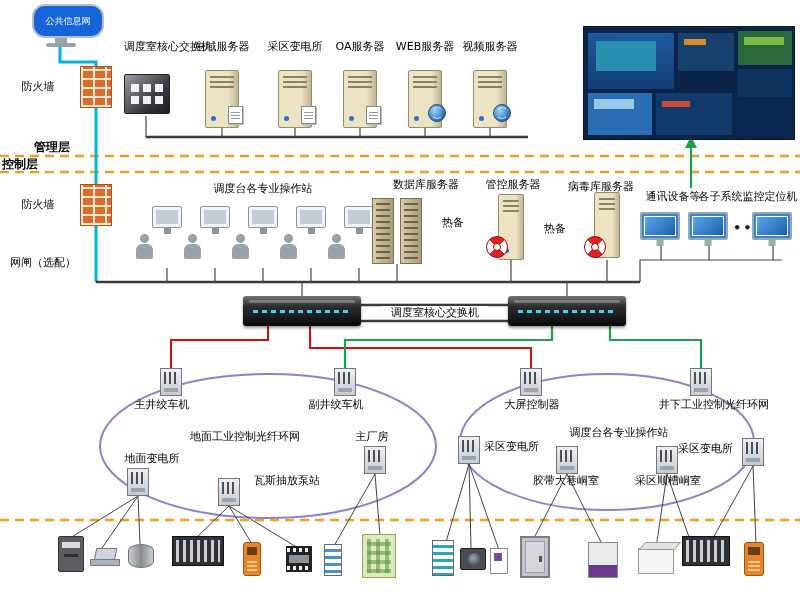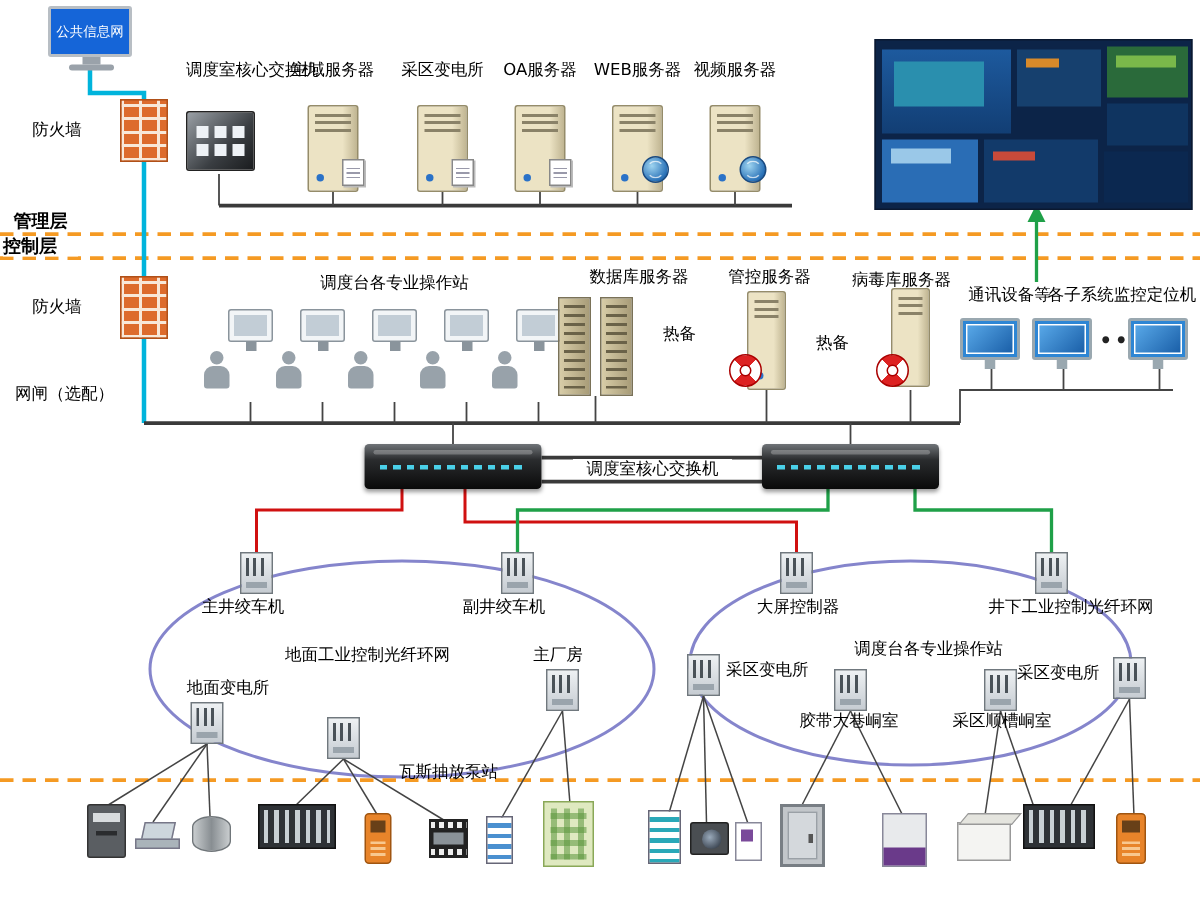--- a/index.html
+++ b/index.html
@@ -13,21 +13,21 @@
 .thin{fill:none;stroke:#444;stroke-width:1.2}
 .red{fill:none;stroke:#d01010;stroke-width:2}
 .green{fill:none;stroke:#1fa048;stroke-width:2.2}
 .greenfill{fill:#1fa048}
 .fan{stroke:#444;stroke-width:1}
 .lbl{position:absolute;font-size:11px;line-height:13px;color:#000;white-space:nowrap;text-align:center}
 .lbl.b{font-weight:bold;font-size:12px}
 .lbl.bg{background:#fff;padding:0 2px}
 
 .crt{position:absolute;width:58px}
-.crt-screen{width:56px;height:34px;background:#1565d8;border:2px solid #b8bec4;border-radius:2px;color:#fff;font-size:9px;display:flex;align-items:center;justify-content:center}
+.crt-screen{width:72px;height:34px;background:#1565d8;border:2px solid #b8bec4;border-radius:13px;color:#fff;font-size:9px;display:flex;align-items:center;justify-content:center}
 .crt-stand{width:12px;height:5px;background:#9aa2aa;margin:0 auto}
 .crt-base{width:30px;height:4px;background:#9aa2aa;margin:0 auto;border-radius:2px}
 
 .firewall{position:absolute;width:32px;height:42px;border:1px solid #b05018;background:
  repeating-linear-gradient(0deg,#f8e8d8 0 2px,transparent 2px 9px),
  repeating-linear-gradient(90deg,#f8e8d8 0 2px,transparent 2px 12px),#dd6b2c}
 
 .swbox{position:absolute;width:46px;height:40px;background:linear-gradient(135deg,#9aa0a6,#3a3e42 60%,#1a1c1e);border:1px solid #222;border-radius:2px;display:grid;grid-template-columns:repeat(3,8px);grid-template-rows:repeat(2,8px);gap:4px;justify-content:center;align-content:center}
 .swbox i{background:#eef2f6;display:block}
 
@@ -204,21 +204,21 @@
 <div class="doc" style="left:228px;top:106px"></div>
 <div class="server" style="left:278px;top:70px"></div>
 <div class="doc" style="left:301px;top:106px"></div>
 <div class="server" style="left:343px;top:70px"></div>
 <div class="doc" style="left:366px;top:106px"></div>
 <div class="server" style="left:408px;top:70px"></div>
 <div class="globe" style="left:428px;top:104px"></div>
 <div class="server" style="left:473px;top:70px"></div>
 <div class="globe" style="left:493px;top:104px"></div>
 
-<div class="lbl b" style="left:2px;top:141px;width:50px;text-align:center">管理层</div>
+<div class="lbl b" style="left:20px;top:141px;width:50px;text-align:right">管理层</div>
 <div class="lbl b" style="left:2px;top:158px;width:50px;text-align:left;background:#fff">控制层</div>
 
 <div class="lbl" style="left:198px;top:182px;width:130px">调度台各专业操作站</div>
 <div class="ws" style="left:136px;top:206px">
       <div class="wsmon"></div>
       <div class="person"></div>
     </div>
 <div class="ws" style="left:184px;top:206px">
       <div class="wsmon"></div>
       <div class="person"></div>
@@ -277,21 +277,21 @@
 <div class="lbl" style="left:178px;top:430px;width:134px">地面工业控制光纤环网</div>
 <div class="lbl" style="left:552px;top:426px;width:134px">调度台各专业操作站</div>
 
 <div class="node" style="left:160px;top:368px"></div>
 <div class="lbl" style="left:120px;top:398px;width:84px">主井绞车机</div>
 <div class="node" style="left:334px;top:368px"></div>
 <div class="lbl" style="left:294px;top:398px;width:84px">副井绞车机</div>
 <div class="node" style="left:127px;top:468px"></div>
 <div class="lbl" style="left:112px;top:452px;width:80px">地面变电所</div>
 <div class="node" style="left:218px;top:478px"></div>
-<div class="lbl" style="left:242px;top:508px;width:90px;text-align:right">瓦斯抽放泵站</div>
+<div class="lbl" style="left:242px;top:474px;width:90px;text-align:center">瓦斯抽放泵站</div>
 <div class="node" style="left:364px;top:446px"></div>
 <div class="lbl" style="left:342px;top:430px;width:60px">主厂房</div>
 
 <div class="node" style="left:520px;top:368px"></div>
 <div class="lbl" style="left:492px;top:398px;width:80px">大屏控制器</div>
 <div class="node" style="left:690px;top:368px"></div>
 <div class="lbl" style="left:636px;top:398px;width:156px">井下工业控制光纤环网</div>
 <div class="node" style="left:458px;top:436px"></div>
 <div class="lbl" style="left:484px;top:440px;width:70px;text-align:left">采区变电所</div>
 <div class="node" style="left:742px;top:438px"></div>

